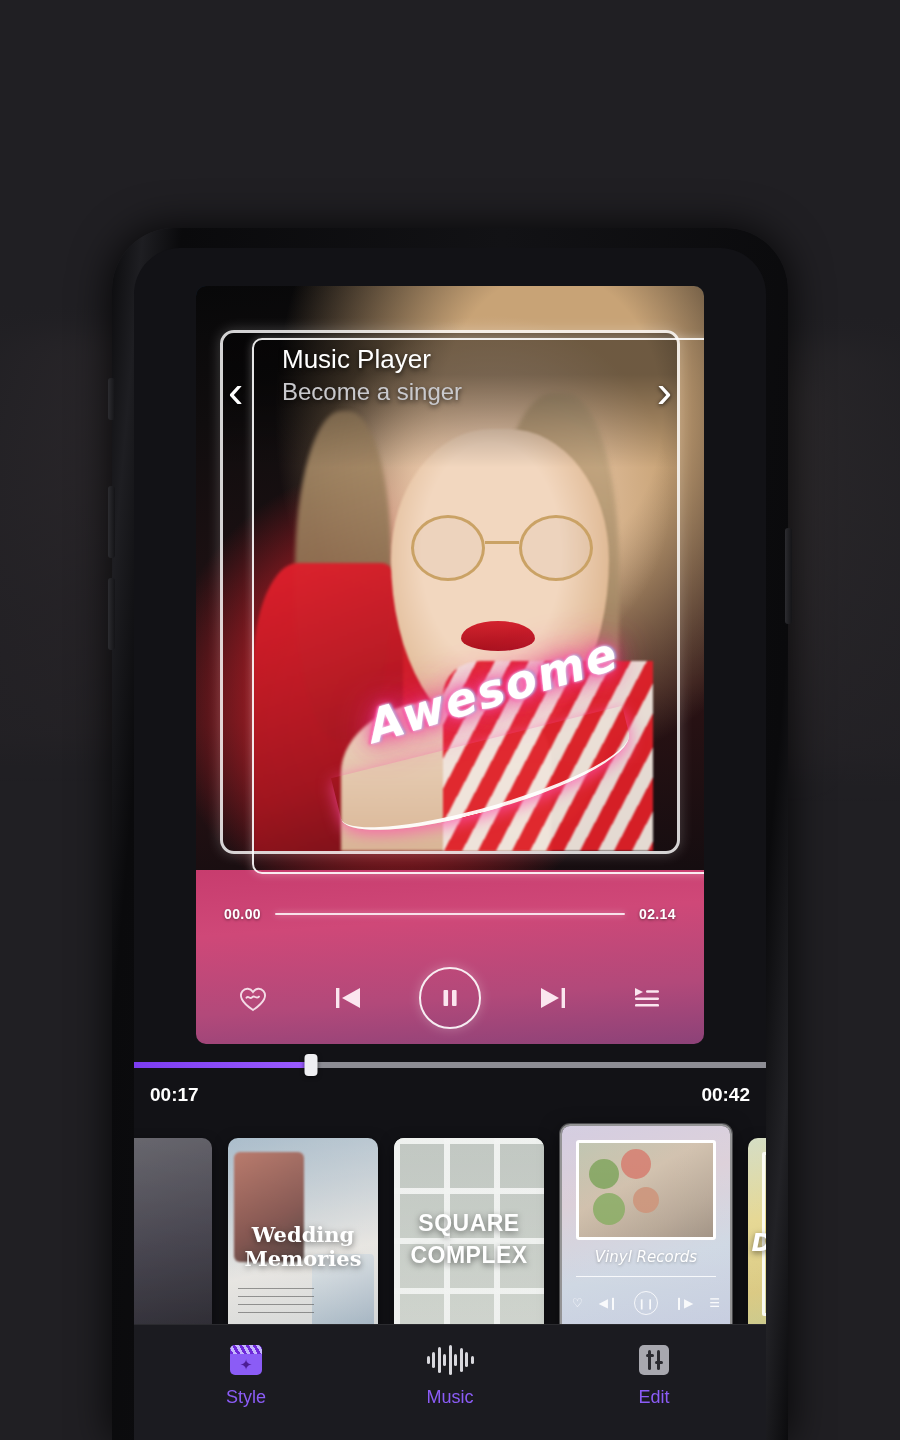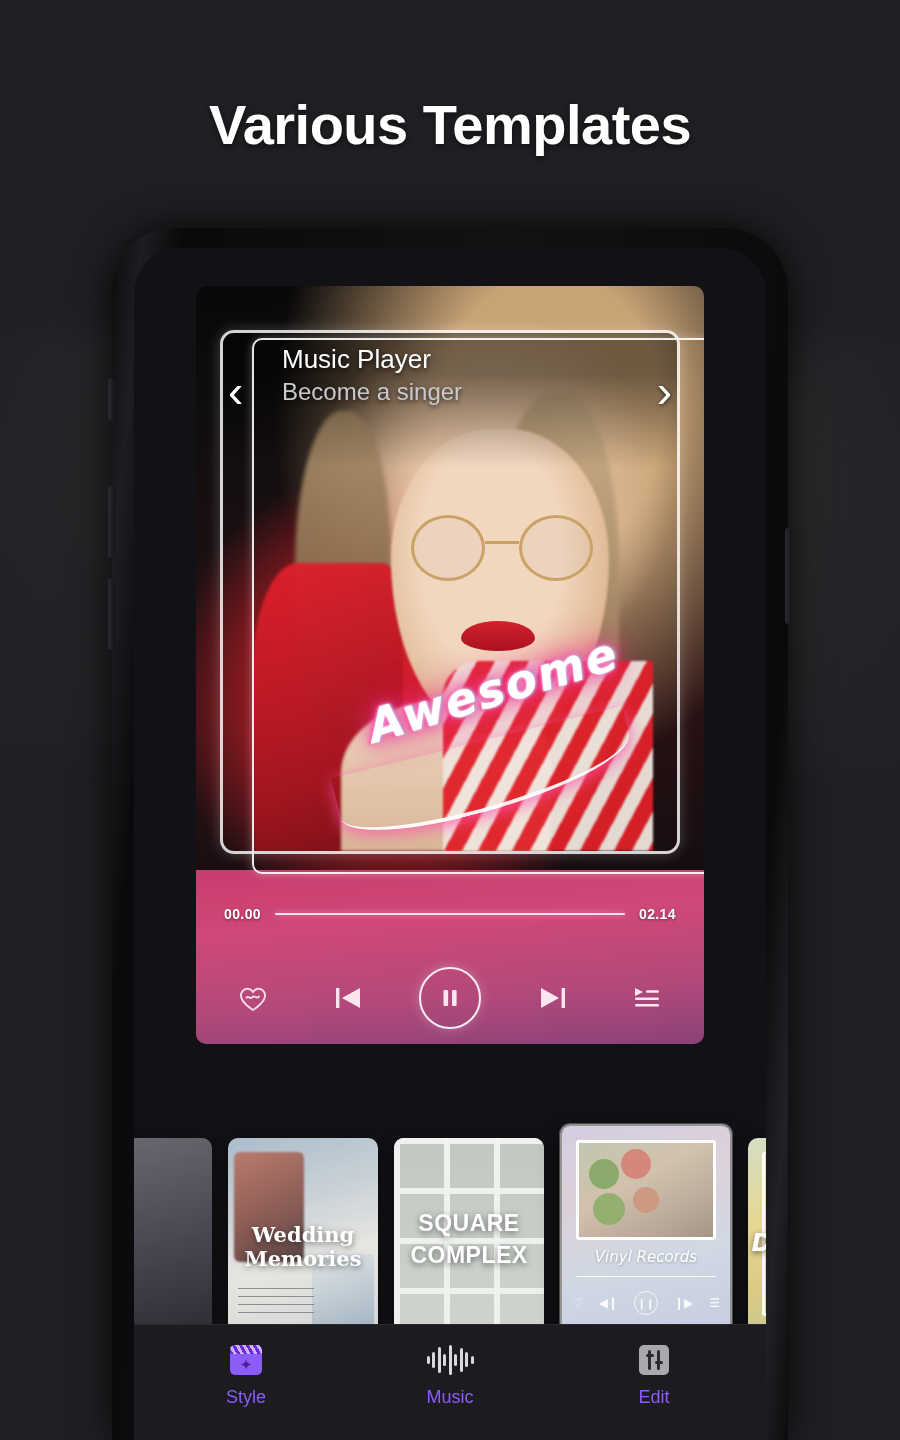--- a/index.html
+++ b/index.html
@@ -262,21 +262,20 @@
 <div class="stage">
 
   <div class="backdrop">
     <div class="bd-card bd1"></div>
     <div class="bd-card bd2"></div>
     <div class="bd-card bd4"></div>
     <div class="bd-card bd3"></div>
     <div class="bd-vignette"></div>
   </div>
 
-  <div class="page-title">Various Templates</div>
 
   <div class="phone">
     <div class="btn-side btn-l1"></div>
     <div class="btn-side btn-l2"></div>
     <div class="btn-side btn-l3"></div>
     <div class="btn-side btn-r1"></div>
 
     <div class="screen">
 
       <div class="preview">
@@ -345,20 +344,29 @@
             <svg width="34" height="34" viewBox="0 0 34 34">
               <path d="M5 7 L5 15 L13 11 Z" fill="#fbe6ef"></path>
               <rect x="16" y="9.2" width="13" height="2.6" rx="1.2" fill="#fbe6ef"></rect>
               <rect x="5" y="16.4" width="24" height="2.6" rx="1.2" fill="#fbe6ef"></rect>
               <rect x="5" y="23" width="24" height="2.6" rx="1.2" fill="#fbe6ef"></rect>
             </svg>
           </div>
         </div>
       </div>
 
+      <div class="timeline-wrap">
+        <div class="tl-track"></div>
+        <div class="tl-fill" style="width: 28%;"></div>
+        <div class="tl-handle" style="left: 28%;"></div>
+        <div class="tl-times">
+          <span>00:17</span>
+          <span>00:42</span>
+        </div>
+      </div>
 
       <div class="strip">
 
         <div class="thumb edge">
           <div class="art-edge1"></div>
           <div class="thumb-glass"></div>
         </div>
 
         <div class="thumb">
           <div class="art-wedding">

